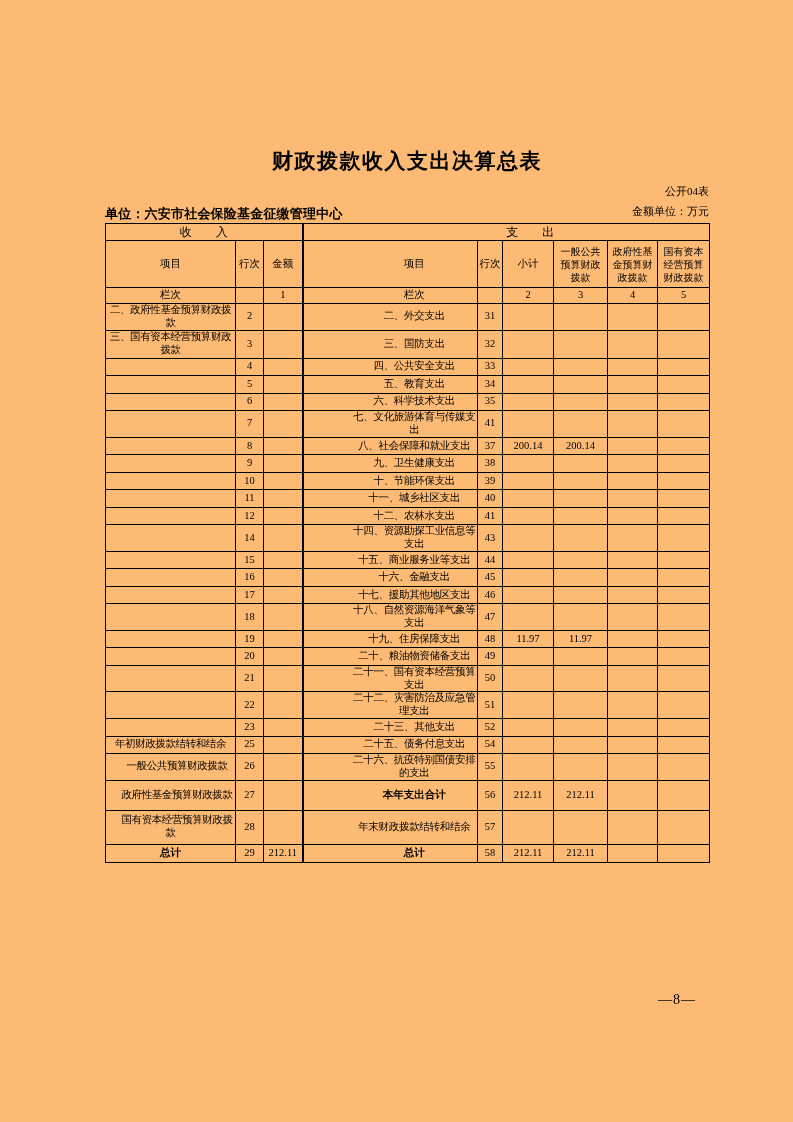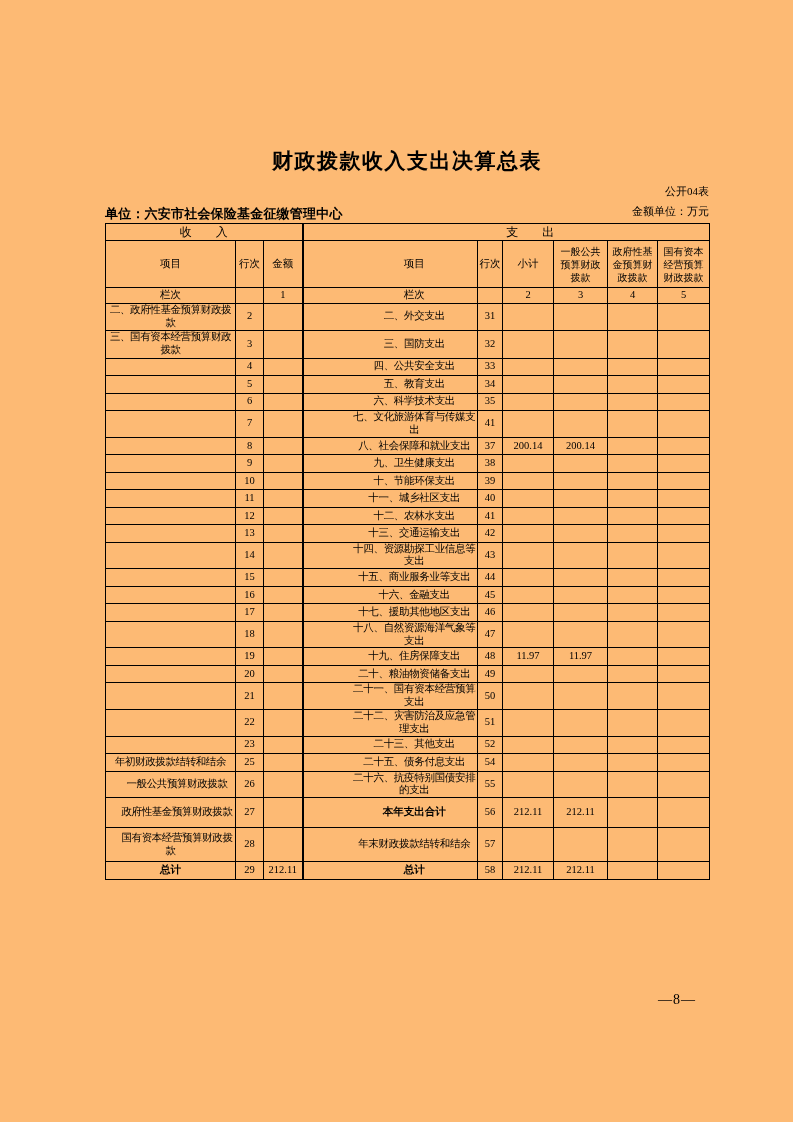--- a/index.html
+++ b/index.html
@@ -224,31 +224,20 @@
           <td></td>
           <td class="ce sec-div">十二、农林水支出</td>
           <td>41</td>
           <td></td>
           <td></td>
           <td></td>
           <td></td>
         </tr>
         <tr>
           <td class="ci"></td>
-          <td>13</td>
-          <td></td>
-          <td class="ce sec-div">十三、交通运输支出</td>
-          <td>42</td>
-          <td></td>
-          <td></td>
-          <td></td>
-          <td></td>
-        </tr>
-        <tr>
-          <td class="ci"></td>
           <td>14</td>
           <td></td>
           <td class="ce sec-div">十四、资源勘探工业信息等支出</td>
           <td>43</td>
           <td></td>
           <td></td>
           <td></td>
           <td></td>
         </tr>
         <tr>

